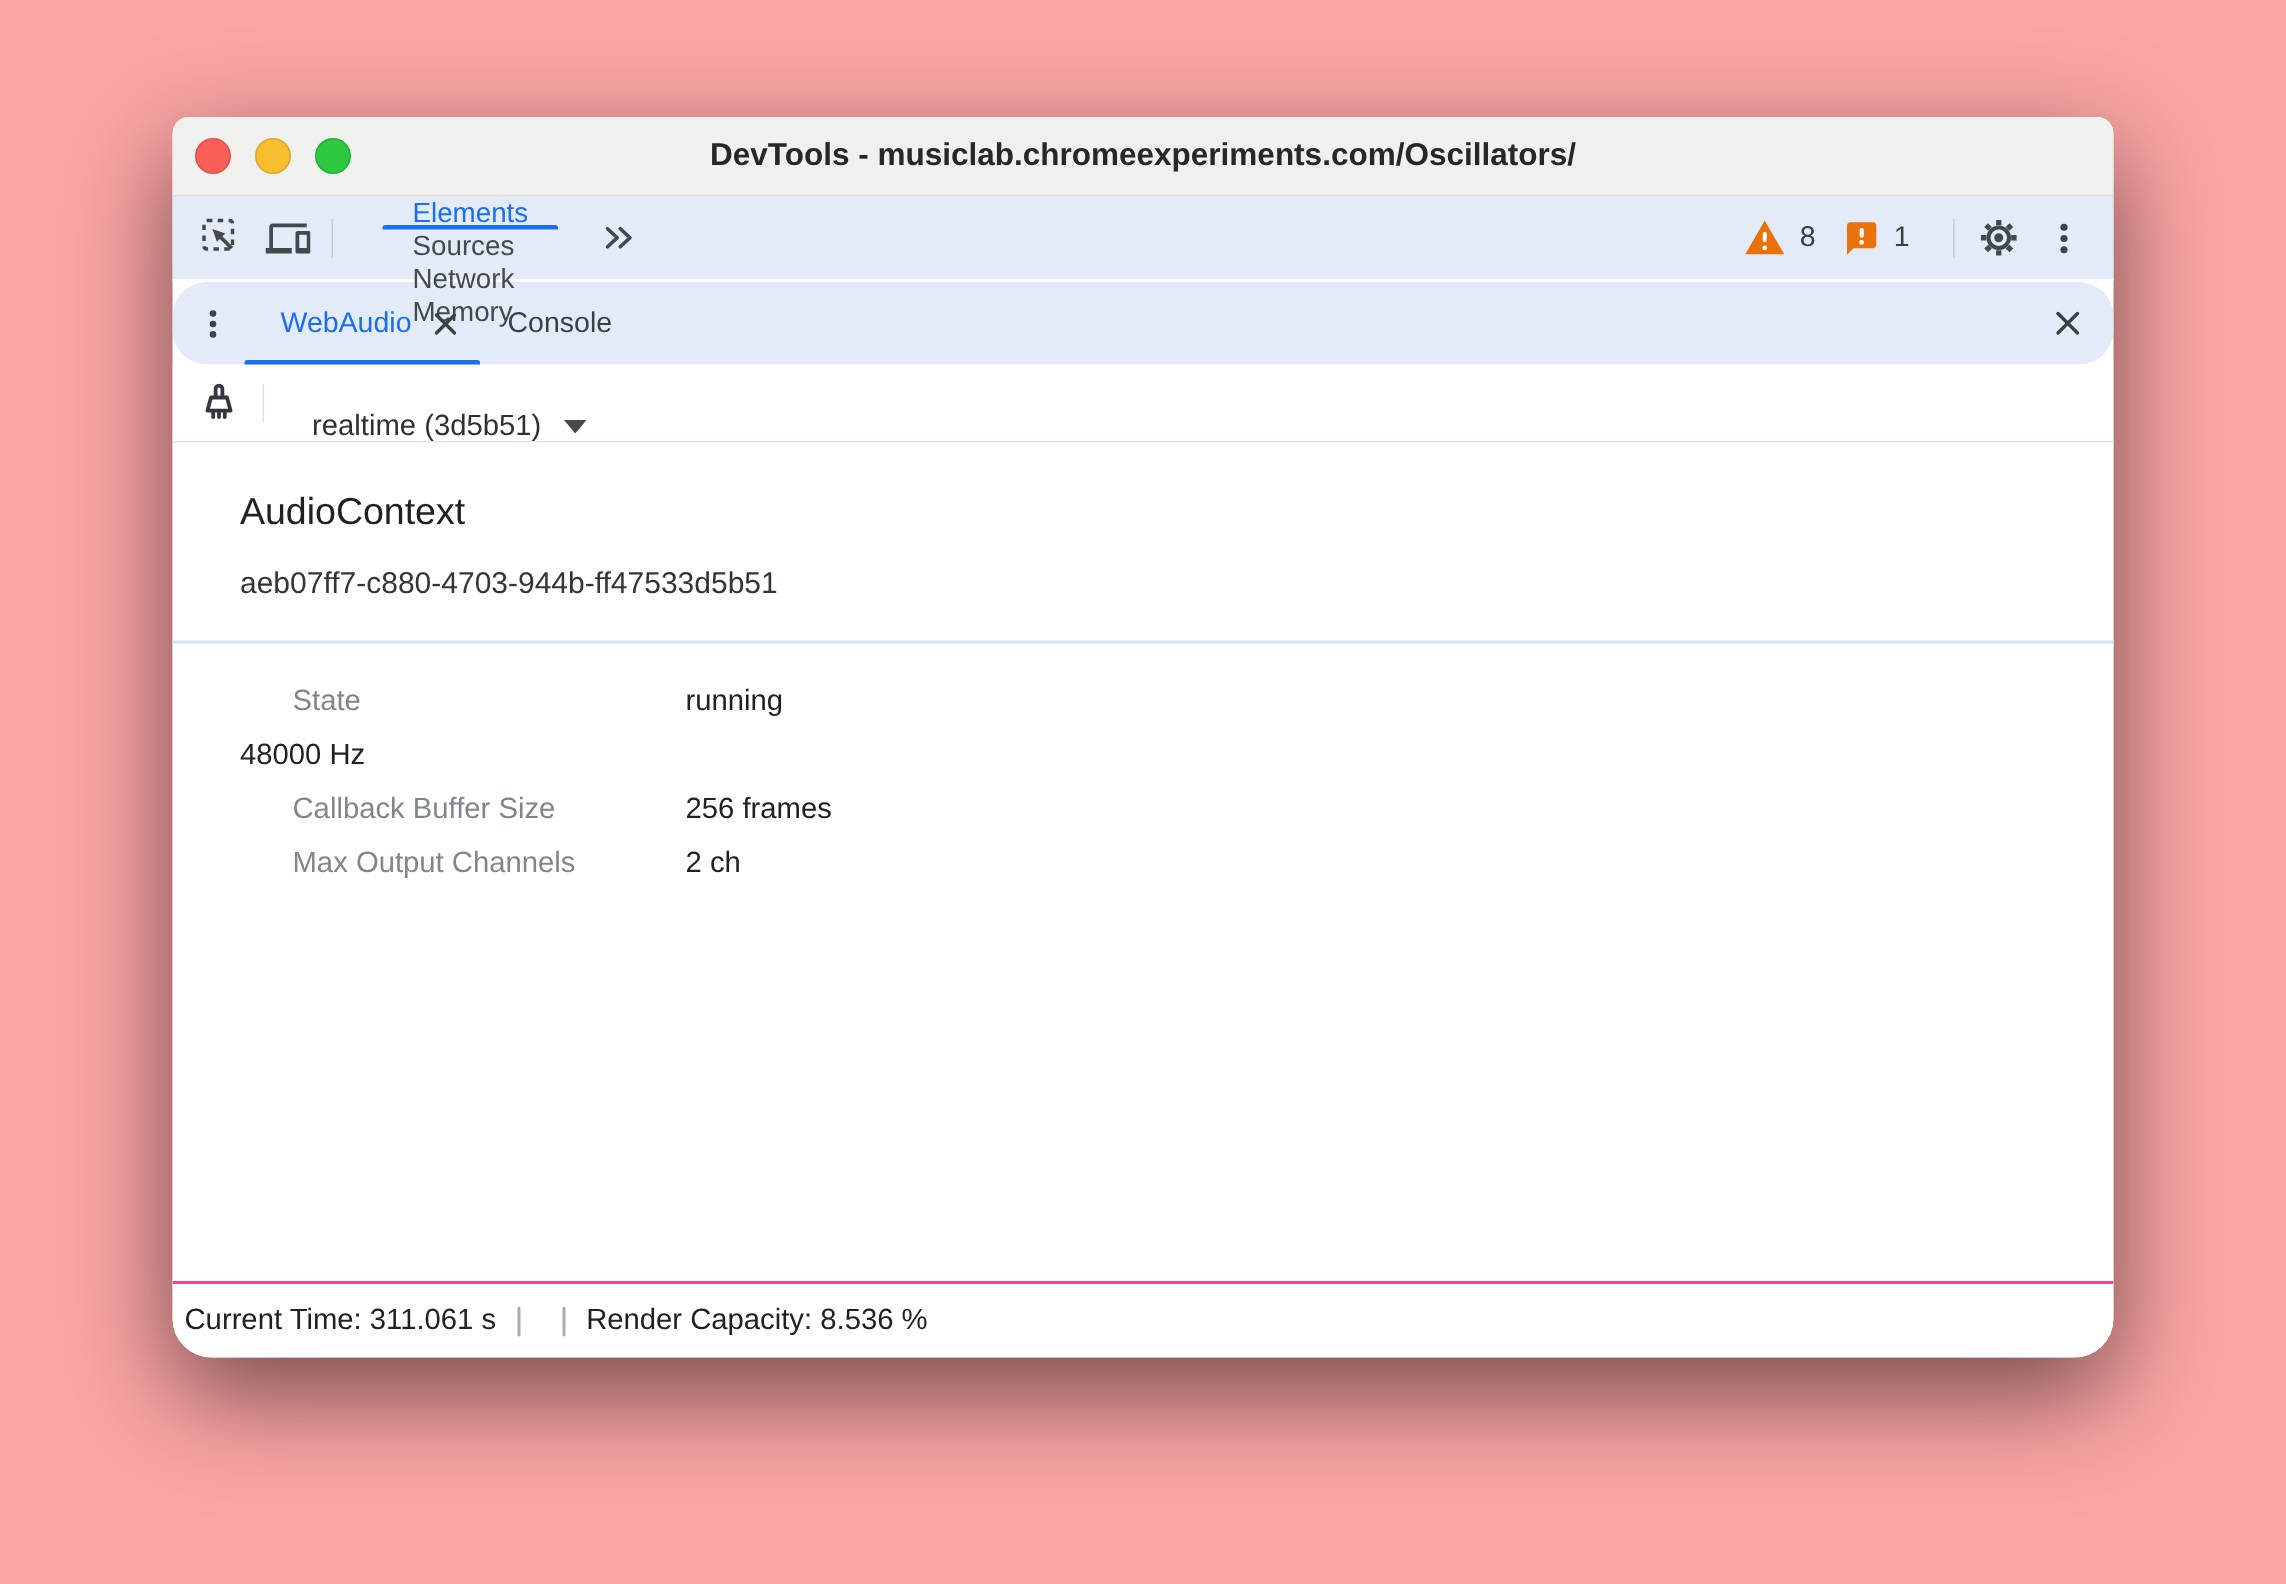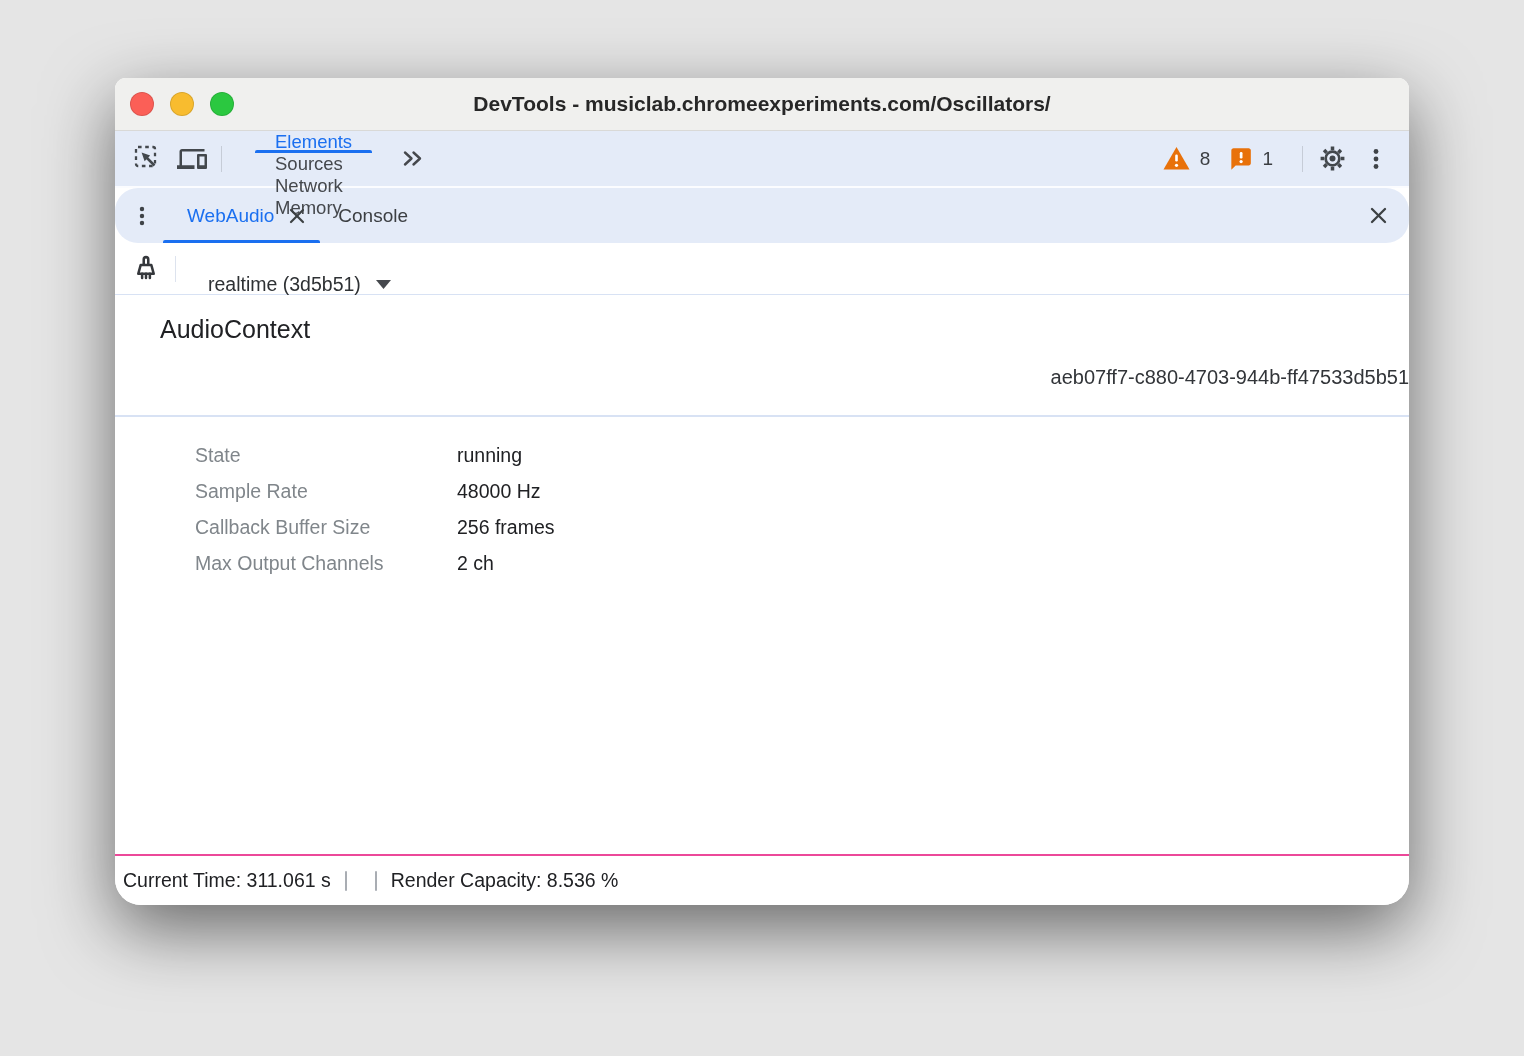--- a/index.html
+++ b/index.html
@@ -1,18 +1,18 @@
 <!DOCTYPE html>
 <html><head>
 <meta charset="utf-8">
 <style>
   * { margin:0; padding:0; box-sizing:border-box; }
   html,body { background:#000; }
   body { font-family:"Liberation Sans", sans-serif; -webkit-font-smoothing:antialiased; }
-  .stage { position:relative; width:1524px; height:1056px; background:#e5e5e5; overflow:hidden; }
+  .stage { position:relative; width:1524px; height:1056px; background:#fca5a5; overflow:hidden; }
 
   .window {
     position:absolute; left:115px; top:78px; width:1294px; height:827px;
     background:#fff; border-radius:11px 11px 26px 26px; overflow:hidden;
     display:flex; flex-direction:column;
     box-shadow:0 24px 70px rgba(0,0,0,.55);
   }
 
   
   .titlebar {
@@ -67,22 +67,22 @@
 
   
   .wa-toolbar {
     height:52px; flex:none; background:#fff; border-bottom:1px solid #d8e2f4;
     display:flex; align-items:center; padding:0 14px;
   }
   .context-select { display:flex; align-items:center; gap:15px; padding-left:20px; font-size:19.5px; color:#2e3134;margin-top:31px; }
 
   
   .content { flex:1; background:#fff; overflow:hidden; }
-  .ctx-heading { margin:20px 0 0 45px; font-size:25px; font-weight:400; color:#202124; }
-  .ctx-id { margin:22px 0 26px 45px; font-size:20px; color:#323539;text-align:right; }
+  .ctx-heading { margin:32px 0 0 45px; font-size:25px; font-weight:400; color:#202124; }
+  .ctx-id { margin:22px 0 26px 45px; font-size:20px; color:#323539; }
   .hdivider { height:2px; background:#d8e2f4; }
   .props { margin:20px 0 0 45px; font-size:19.5px; }
   .prop-row { display:flex; line-height:36px; }
   .prop-label { width:262px; flex:none; color:#80868b;margin-left:35px; }
   .prop-value { color:#202124; }
 
   
   .statusbar {
     height:51px; flex:none; border-top:2px solid #ec4899; background:#fff;
     display:flex; align-items:center; padding:0 8px; font-size:19.5px; color:#202124;
@@ -261,21 +261,20 @@
       <div class="ctx-heading">AudioContext</div>
       <div class="ctx-id">aeb07ff7-c880-4703-944b-ff47533d5b51</div>
       <div class="hdivider"></div>
 
       <div class="props">
         <div class="prop-row">
           <span class="prop-label">State</span>
           <span class="prop-value">running</span>
         </div>
         <div class="prop-row">
-          <span class="prop-label">Sample Rate</span>
           <span class="prop-value">48000 Hz</span>
         </div>
         <div class="prop-row">
           <span class="prop-label">Callback Buffer Size</span>
           <span class="prop-value">256 frames</span>
         </div>
         <div class="prop-row">
           <span class="prop-label">Max Output Channels</span>
           <span class="prop-value">2 ch</span>
         </div>

